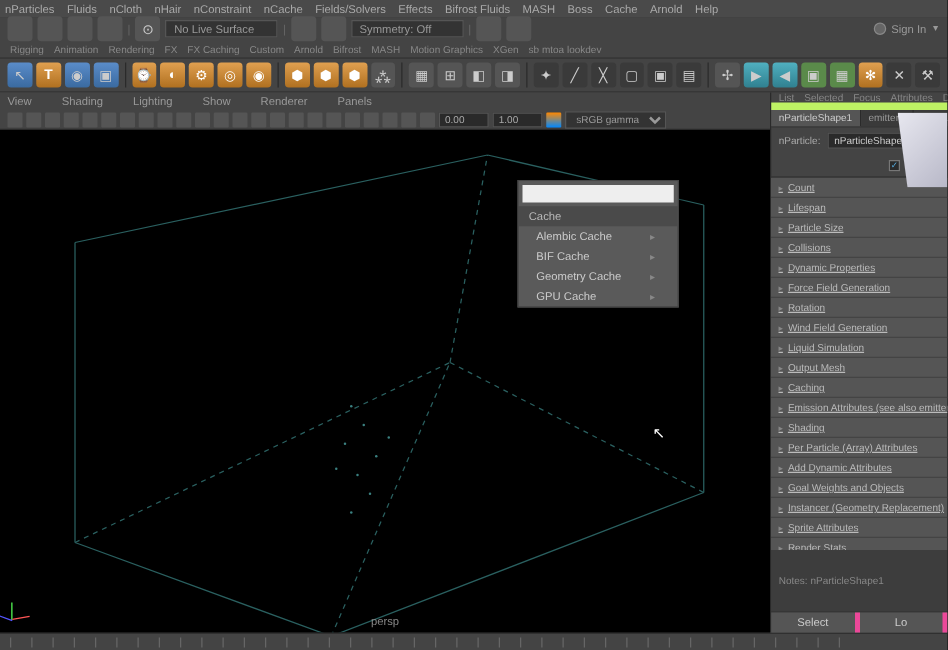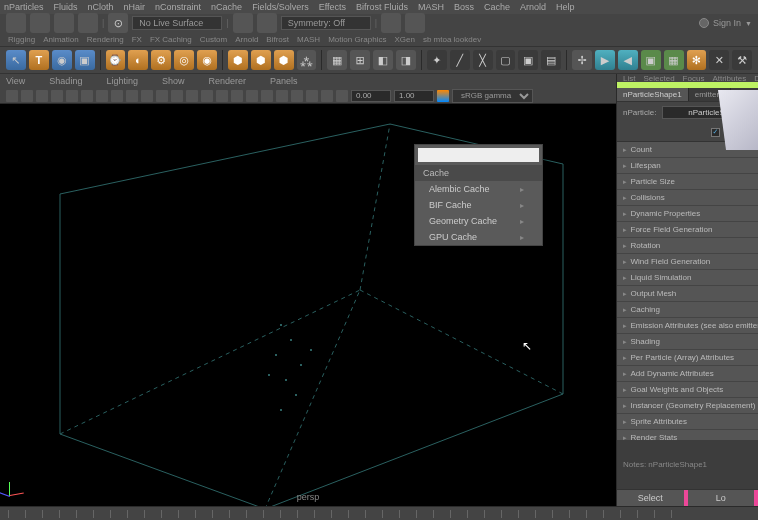--- a/index.html
+++ b/index.html
@@ -50,26 +50,26 @@
 .cm-search input { width: 100%; background: #eee; border: none; padding: 2px; font-size: 9px; }
 .cm-head { padding: 3px 8px; background: #4a4a4a; color: #bbb; }
 .cm-item { padding: 3px 18px 3px 14px; display: flex; justify-content: space-between; align-items: center; cursor: pointer; }
 .cm-arrow { color: #888; font-size: 8px; }
 
 .attr-panel { width: 142px; background: #444; display: flex; flex-direction: column; font-size: 9px; border-left: 1px solid #2a2a2a; }
 .attr-tabs { height: 14px; display: flex; align-items: center; gap: 8px; padding: 0 6px; color: #888; font-size: 8px; border-bottom: 6px solid #bef264; }
 .attr-obj-tabs { height: 14px; display: flex; gap: 0; border-bottom: 1px solid #333; font-size: 8px; }
 .obj-tab { padding: 2px 6px; background: #3a3a3a; color: #999; border-right: 1px solid #2a2a2a; cursor: pointer; }
 .obj-tab.active { background: #555; color: #ccc; }
-.attr-header { padding: 4px 6px; display: flex; align-items: center; gap: 6px; color: #aaa; font-size: 8px; text-align: right; }
+.attr-header { padding: 4px 6px; display: flex; align-items: center; gap: 6px; color: #aaa; font-size: 8px; }
 .attr-field { background: #2a2a2a; border: 1px solid #555; padding: 1px 4px; color: #ccc; flex: 1; overflow: hidden; text-overflow: ellipsis; white-space: nowrap; min-width: 40px; }
 .attr-enable { padding: 4px 6px; display: flex; justify-content: flex-end; align-items: center; gap: 4px; color: #aaa; border-bottom: 1px solid #333; }
 .checkbox { width: 9px; height: 9px; background: #2a2a2a; border: 1px solid #777; display: inline-flex; align-items: center; justify-content: center; font-size: 7px; color: #5ad; }
 .attr-sections { flex: 1; overflow: auto; }
-.attr-section { padding: 3px 6px; background: #555; color: #bbb; border-bottom: 1px solid #444; cursor: pointer; display: flex; align-items: center; gap: 4px; font-size: 8px; white-space: nowrap; overflow: hidden; text-overflow: ellipsis; }
+.attr-section { padding: 3px 6px; background: #555; color: #bbb; border-bottom: 1px solid #444; cursor: pointer; display: flex; align-items: center; gap: 4px; font-size: 8px; white-space: nowrap; overflow: hidden; text-overflow: ellipsis; text-decoration: underline; }
 .attr-section::before { content: '▸'; color: #888; font-size: 7px; }
 .notes { padding: 20px 6px; color: #888; font-size: 8px; background: #3d3d3d; }
 .attr-footer { display: flex; border-top: 1px solid #333; }
 .attr-footer-btn { flex: 1; padding: 3px; text-align: center; background: #555; color: #ccc; cursor: pointer; border-right: 4px solid #ec4899; font-size: 9px; }
 
 .timeline { height: 14px; background: #444; border-top: 1px solid #2a2a2a; display: flex; align-items: center; overflow: hidden; }
 .tick { width: 1px; height: 8px; background: #666; margin: 0 8px; }
 
 .avatar-fragment { position: absolute; right: 0; top: 90px; width: 40px; height: 60px; background: linear-gradient(135deg, #e8e8f0, #b8b8c8); clip-path: polygon(100% 0, 100% 100%, 20% 100%, 0 0); z-index: 100; }
 </style>

